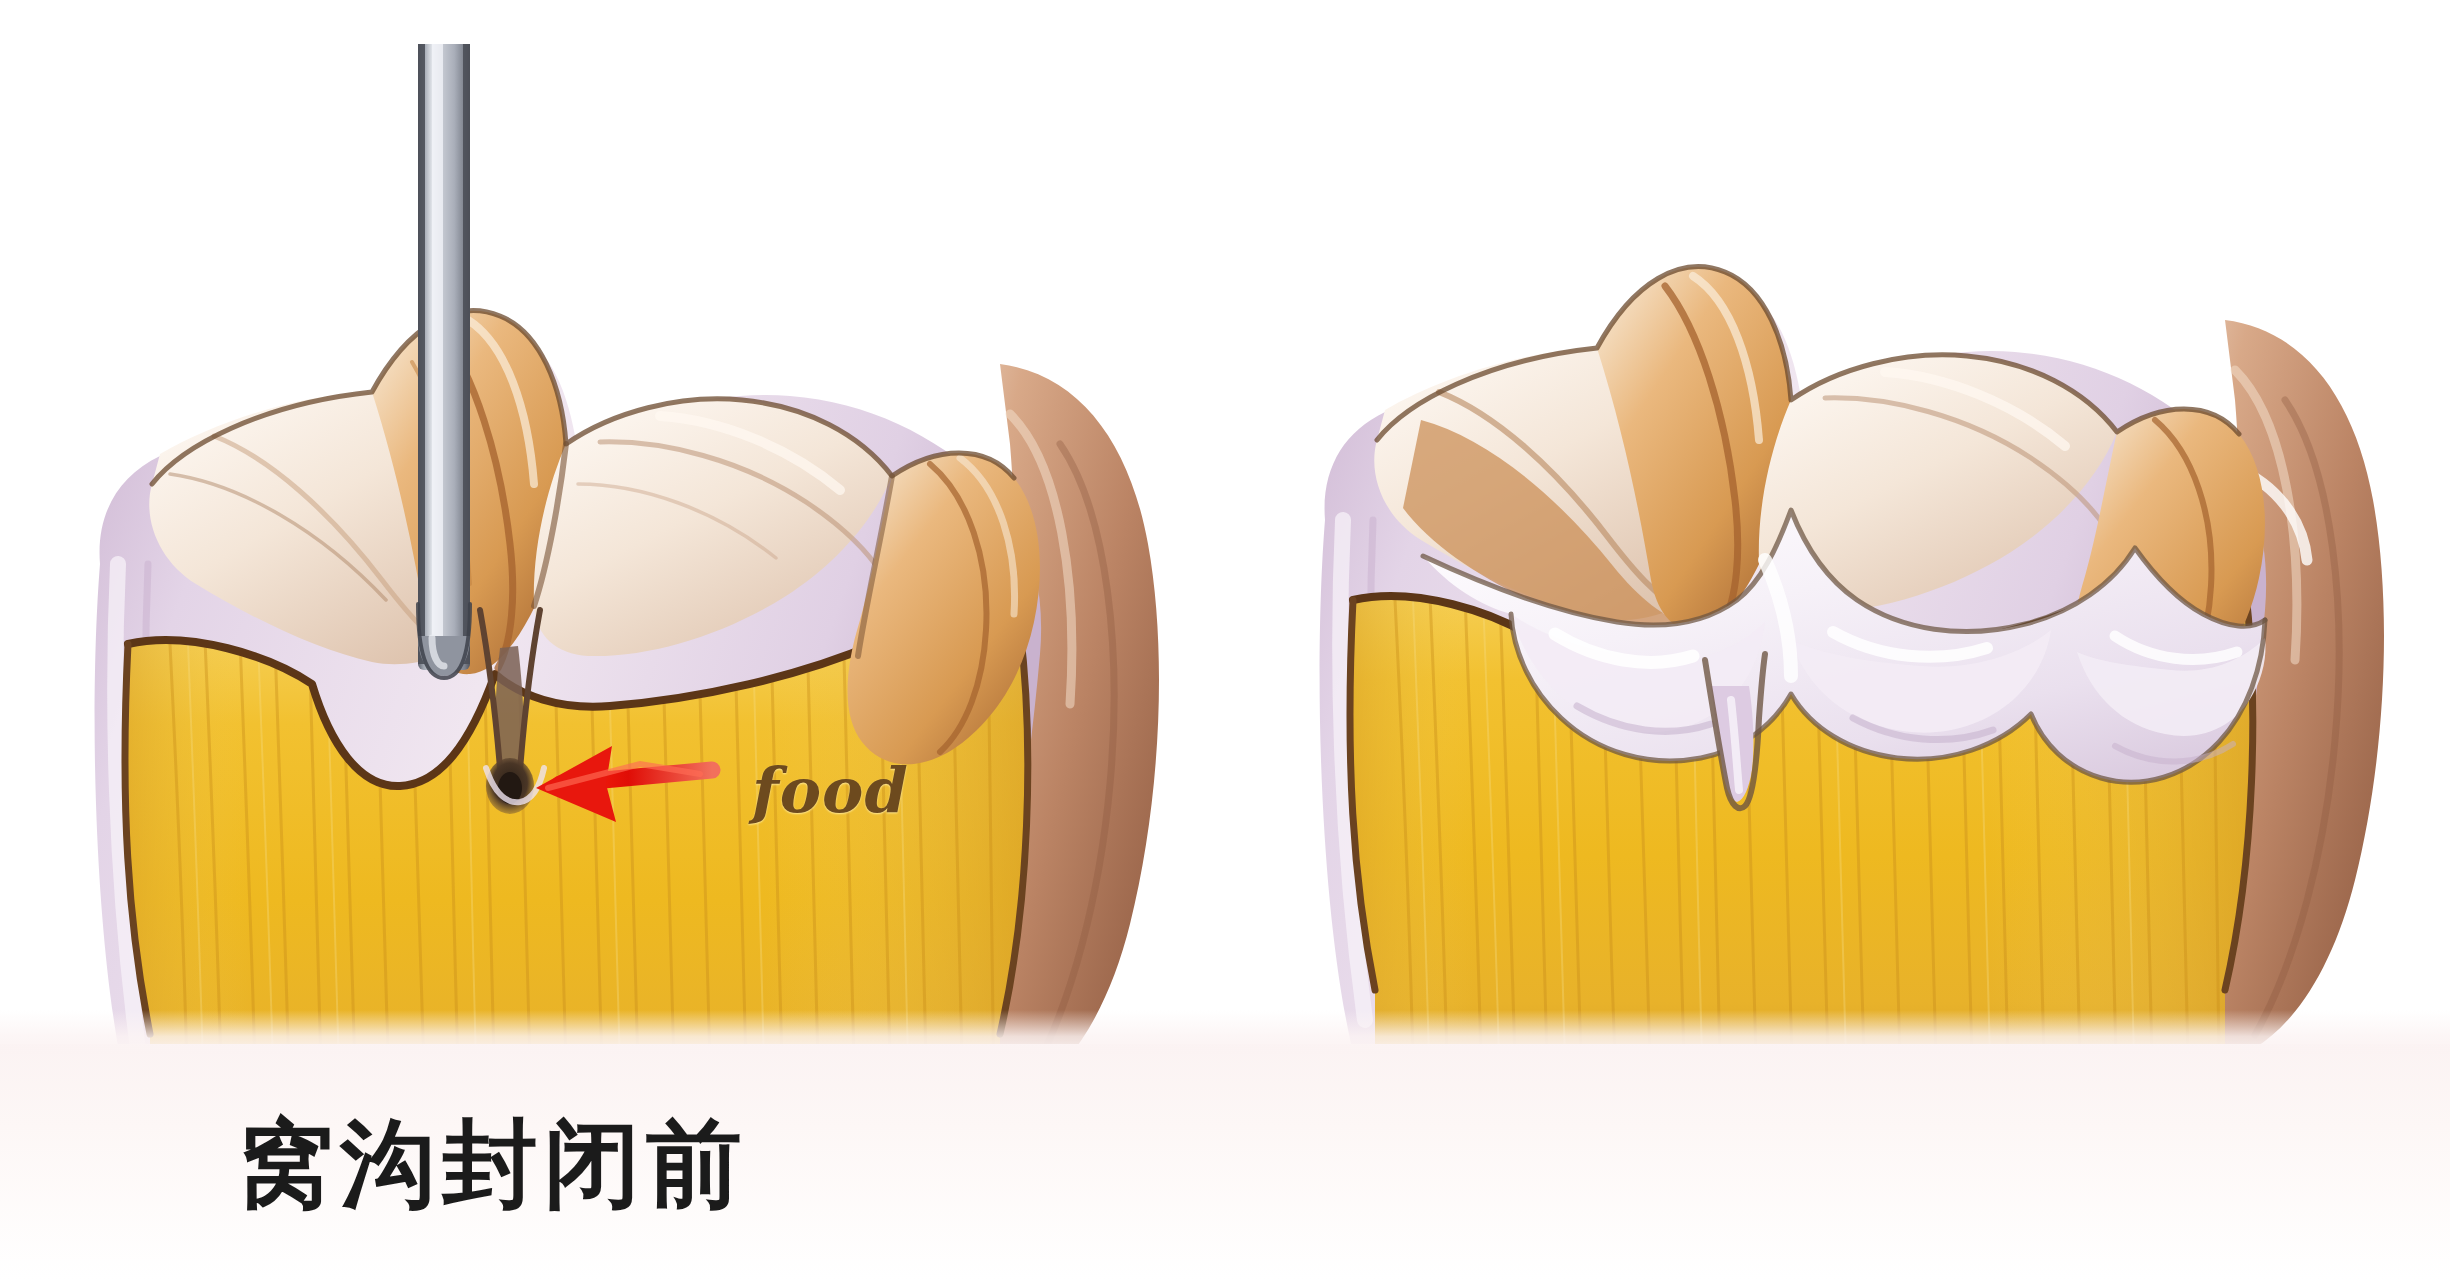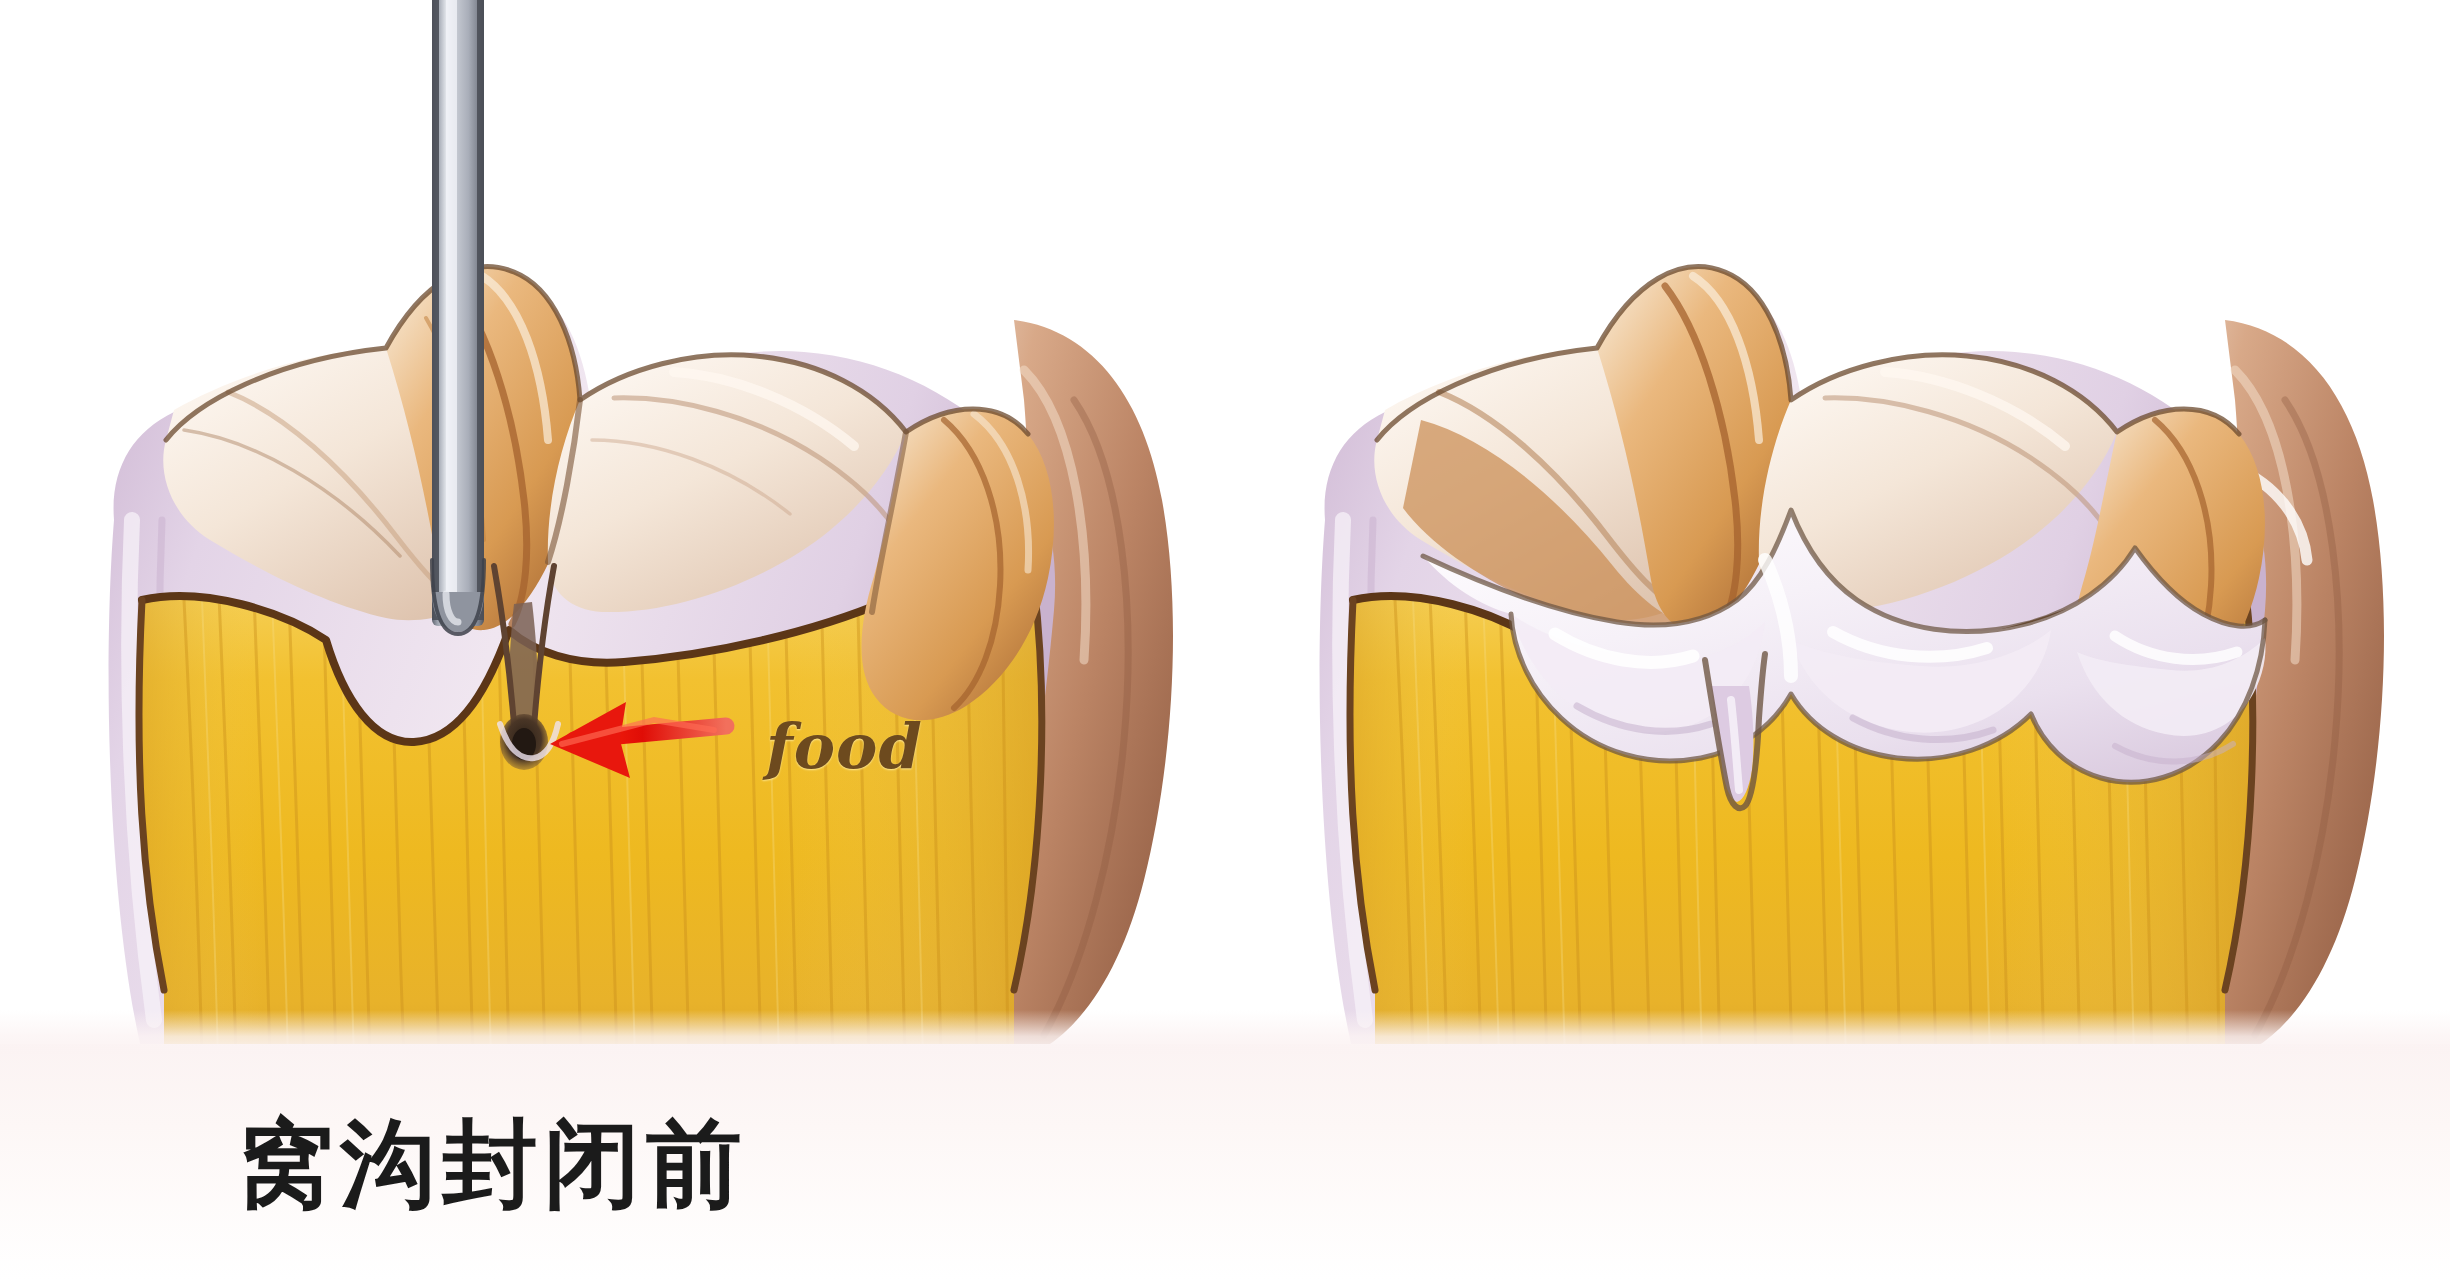--- a/index.html
+++ b/index.html
@@ -55,21 +55,21 @@
   .caption.left  { left: 238px; }
   .caption.right { left: 1480px; }
 
   
   .panel {
     position: absolute;
     top: 0;
     width: 1225px;
     height: 1060px;
   }
-  .panel.left  { left: 14px; }
+  .panel.left  { left: 0; margin-top: 44px; }
   .panel.right { left: 1225px; }
 
   .tooth-stage {
     position: absolute;
     inset: 0;
   }
 
   svg.tooth-svg {
     position: absolute;
     left: 0;

